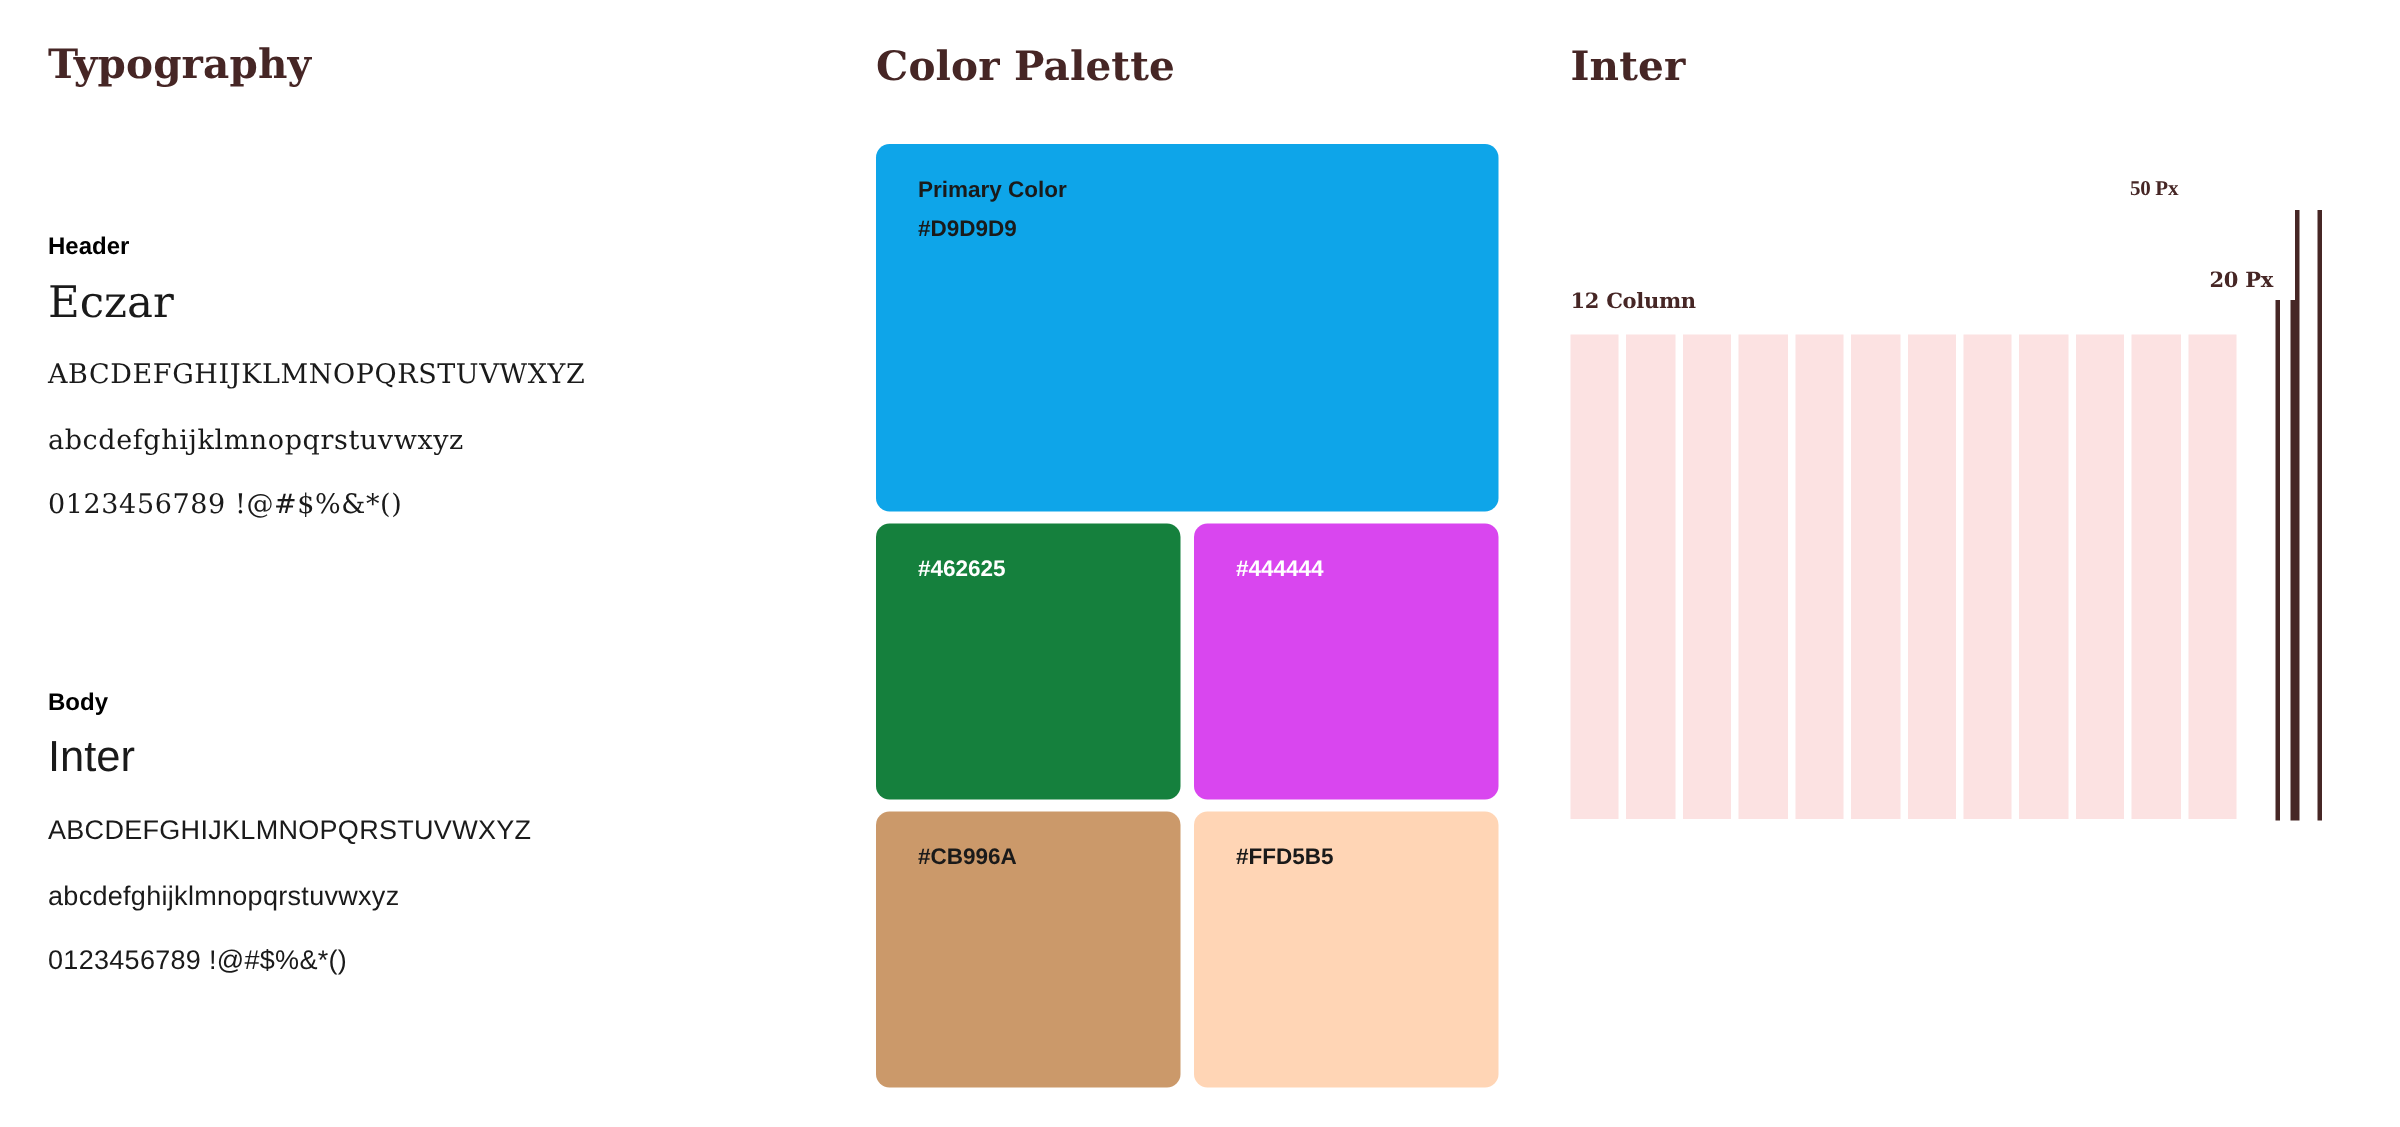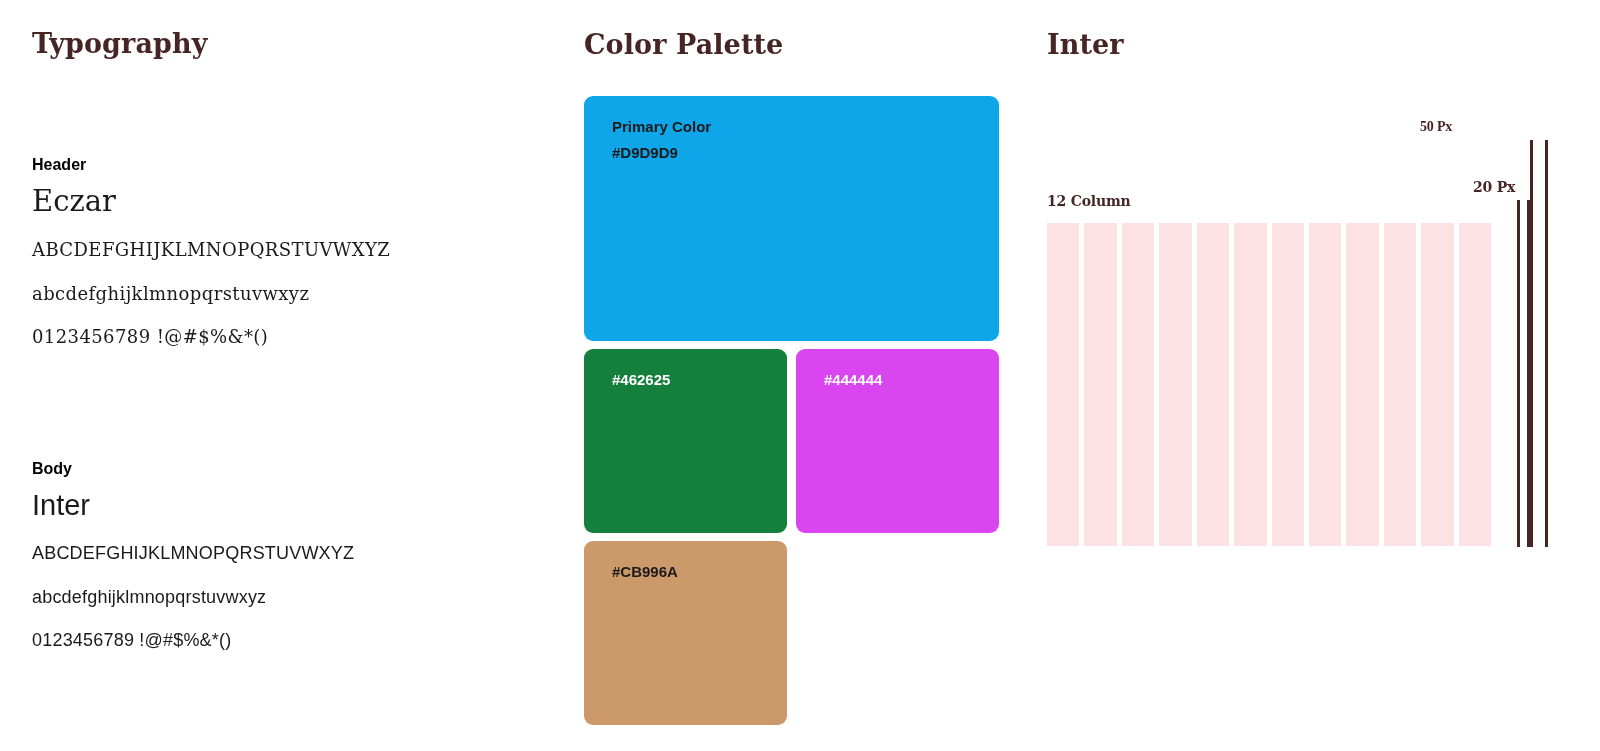--- a/index.html
+++ b/index.html
@@ -208,20 +208,23 @@
       <span class="swatch-text" style="color: rgb(255, 255, 255);">#462625</span>
     </div>
     <div class="swatch" id="swatch-gray" style="background: #d946ef;">
       <span class="swatch-text" style="color: rgb(255, 255, 255);">#444444</span>
     </div>
   </div>
   <div class="swatch-row">
     <div class="swatch" id="swatch-tan" style="background: rgb(203, 153, 106);">
       <span class="swatch-text" style="color: rgb(26, 26, 26);">#CB996A</span>
     </div>
+    <div class="swatch" id="swatch-peach" style="background: rgb(255, 213, 181);">
+      <span class="swatch-text" style="color: rgb(26, 26, 26);">#FFD5B5</span>
+    </div>
   </div>
 </div>
 
 <div id="grids-column">
   <div class="section-title">Inter</div>
 </div>
 
 <div id="grid-demo">
   <div class="grid-label" id="label-12-column">12 Column</div>
   <div class="grid-label" id="label-20-px">20 Px</div>

